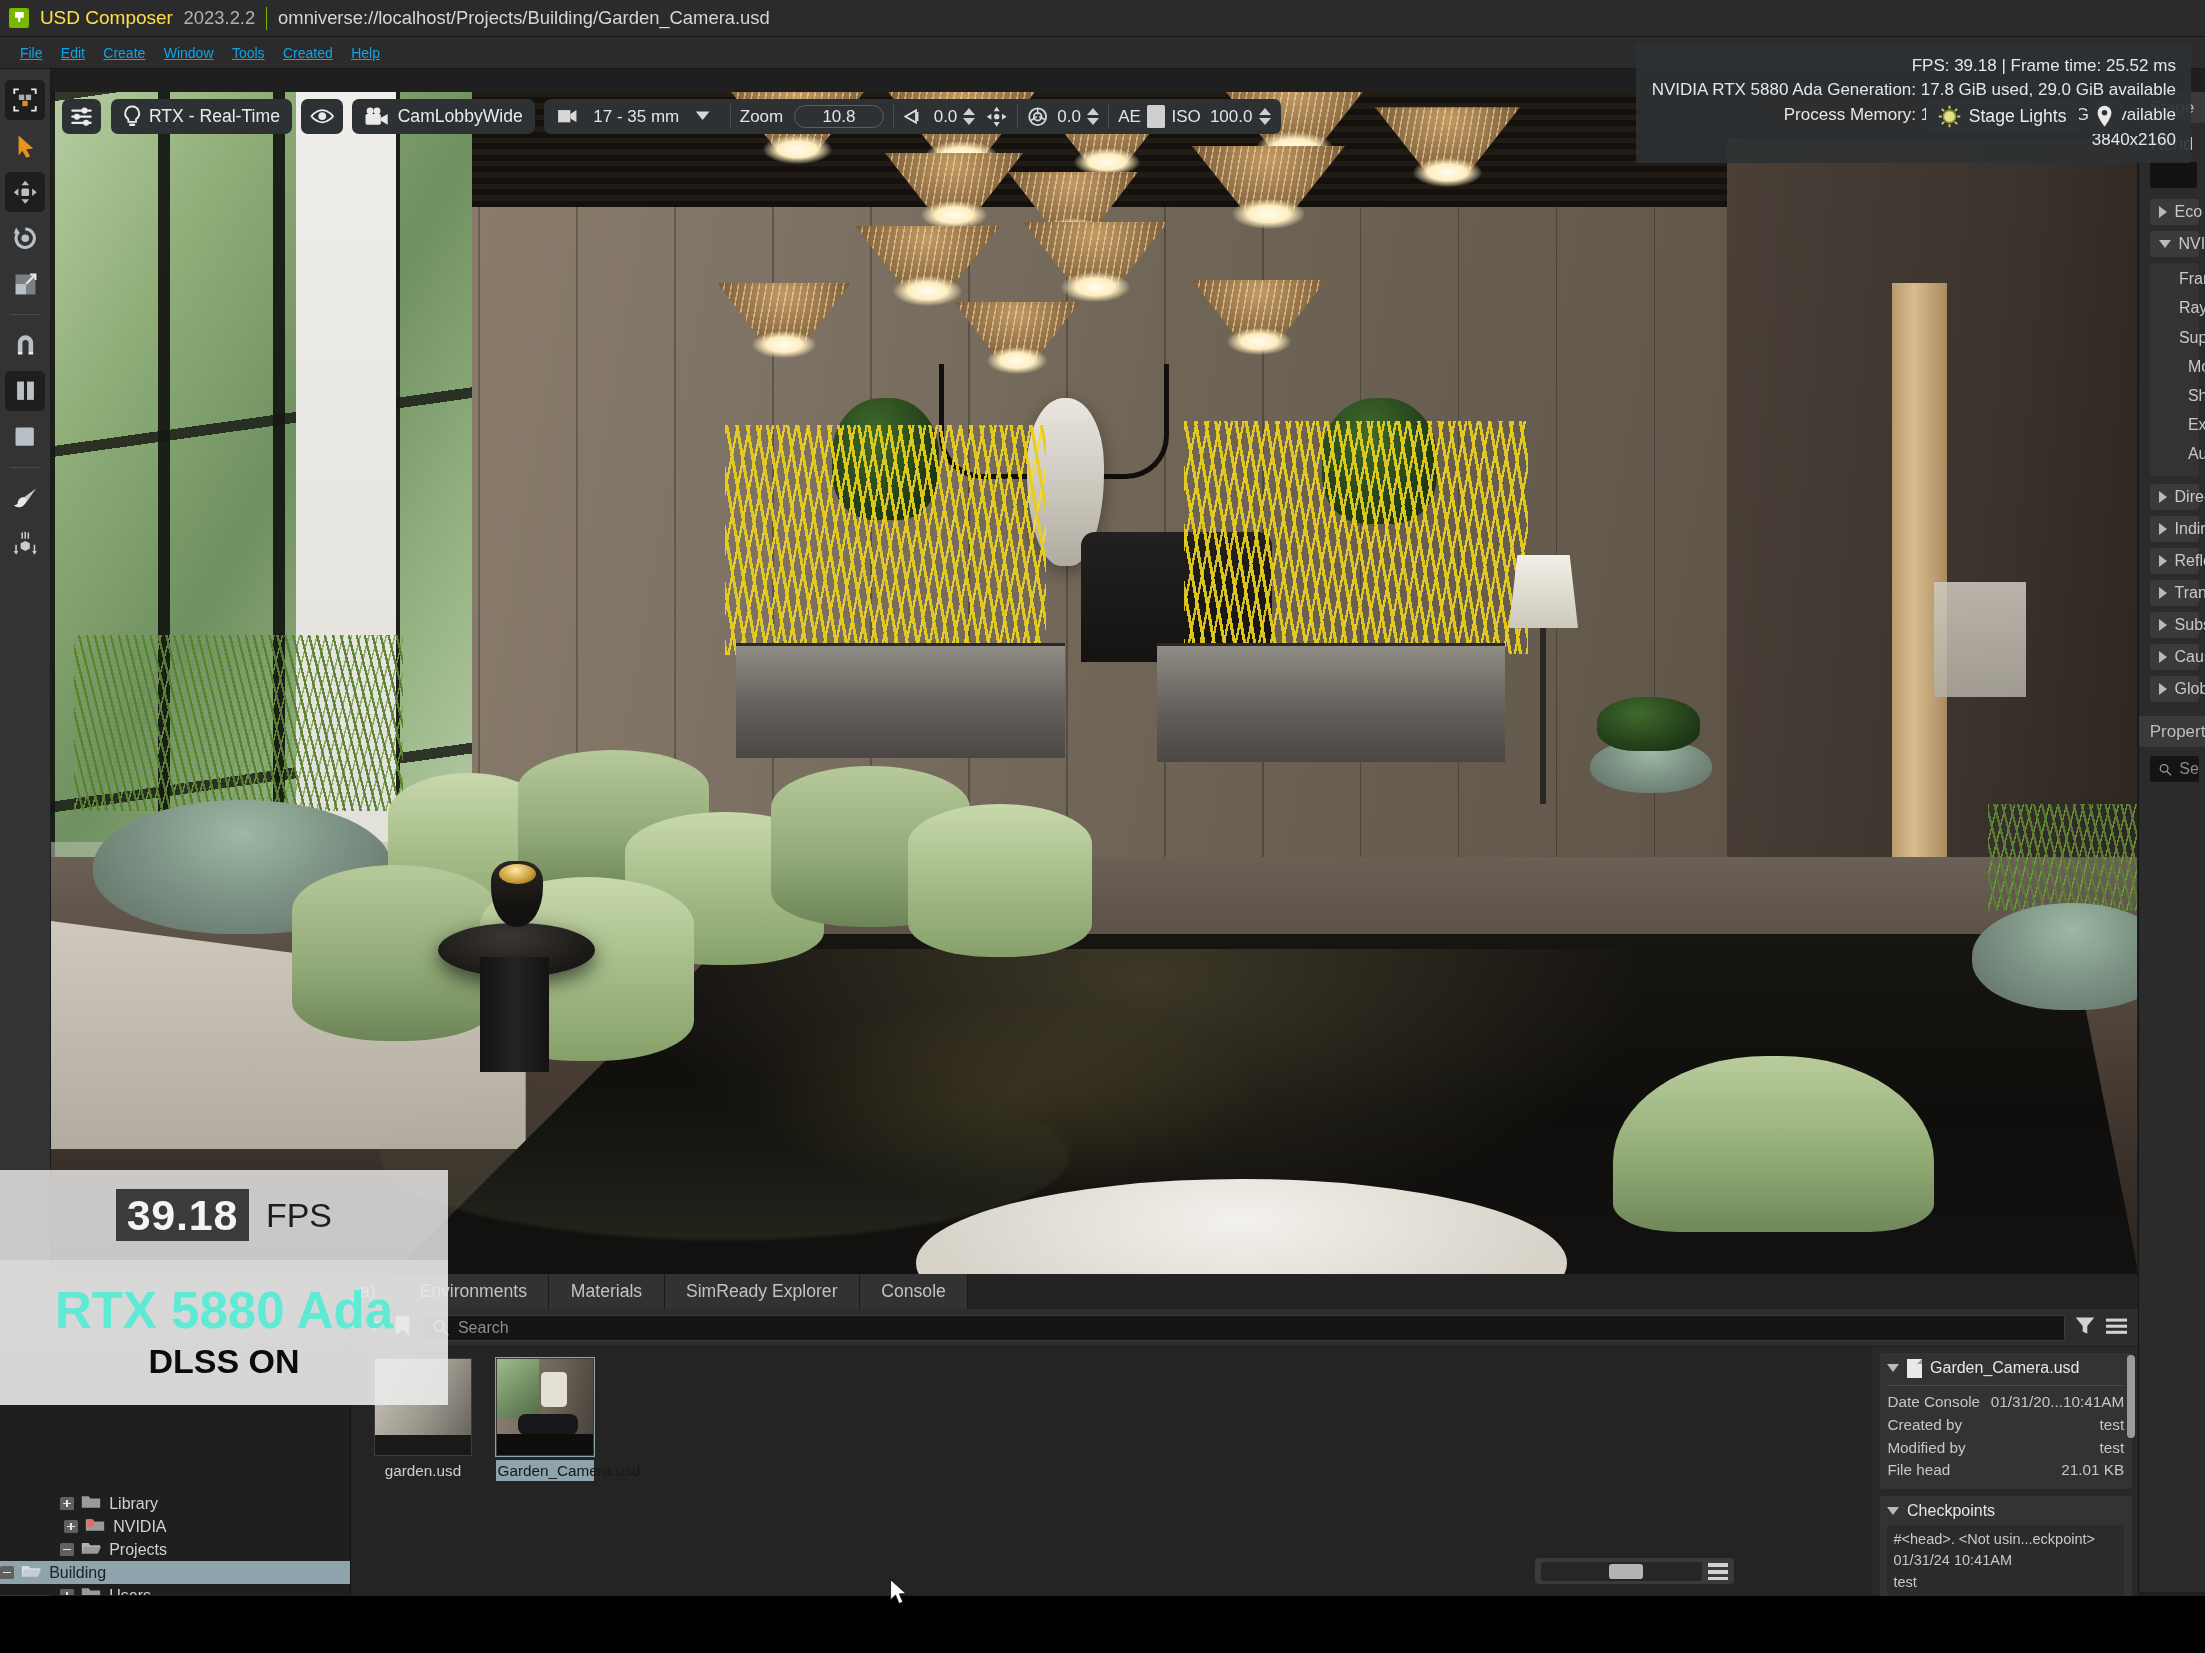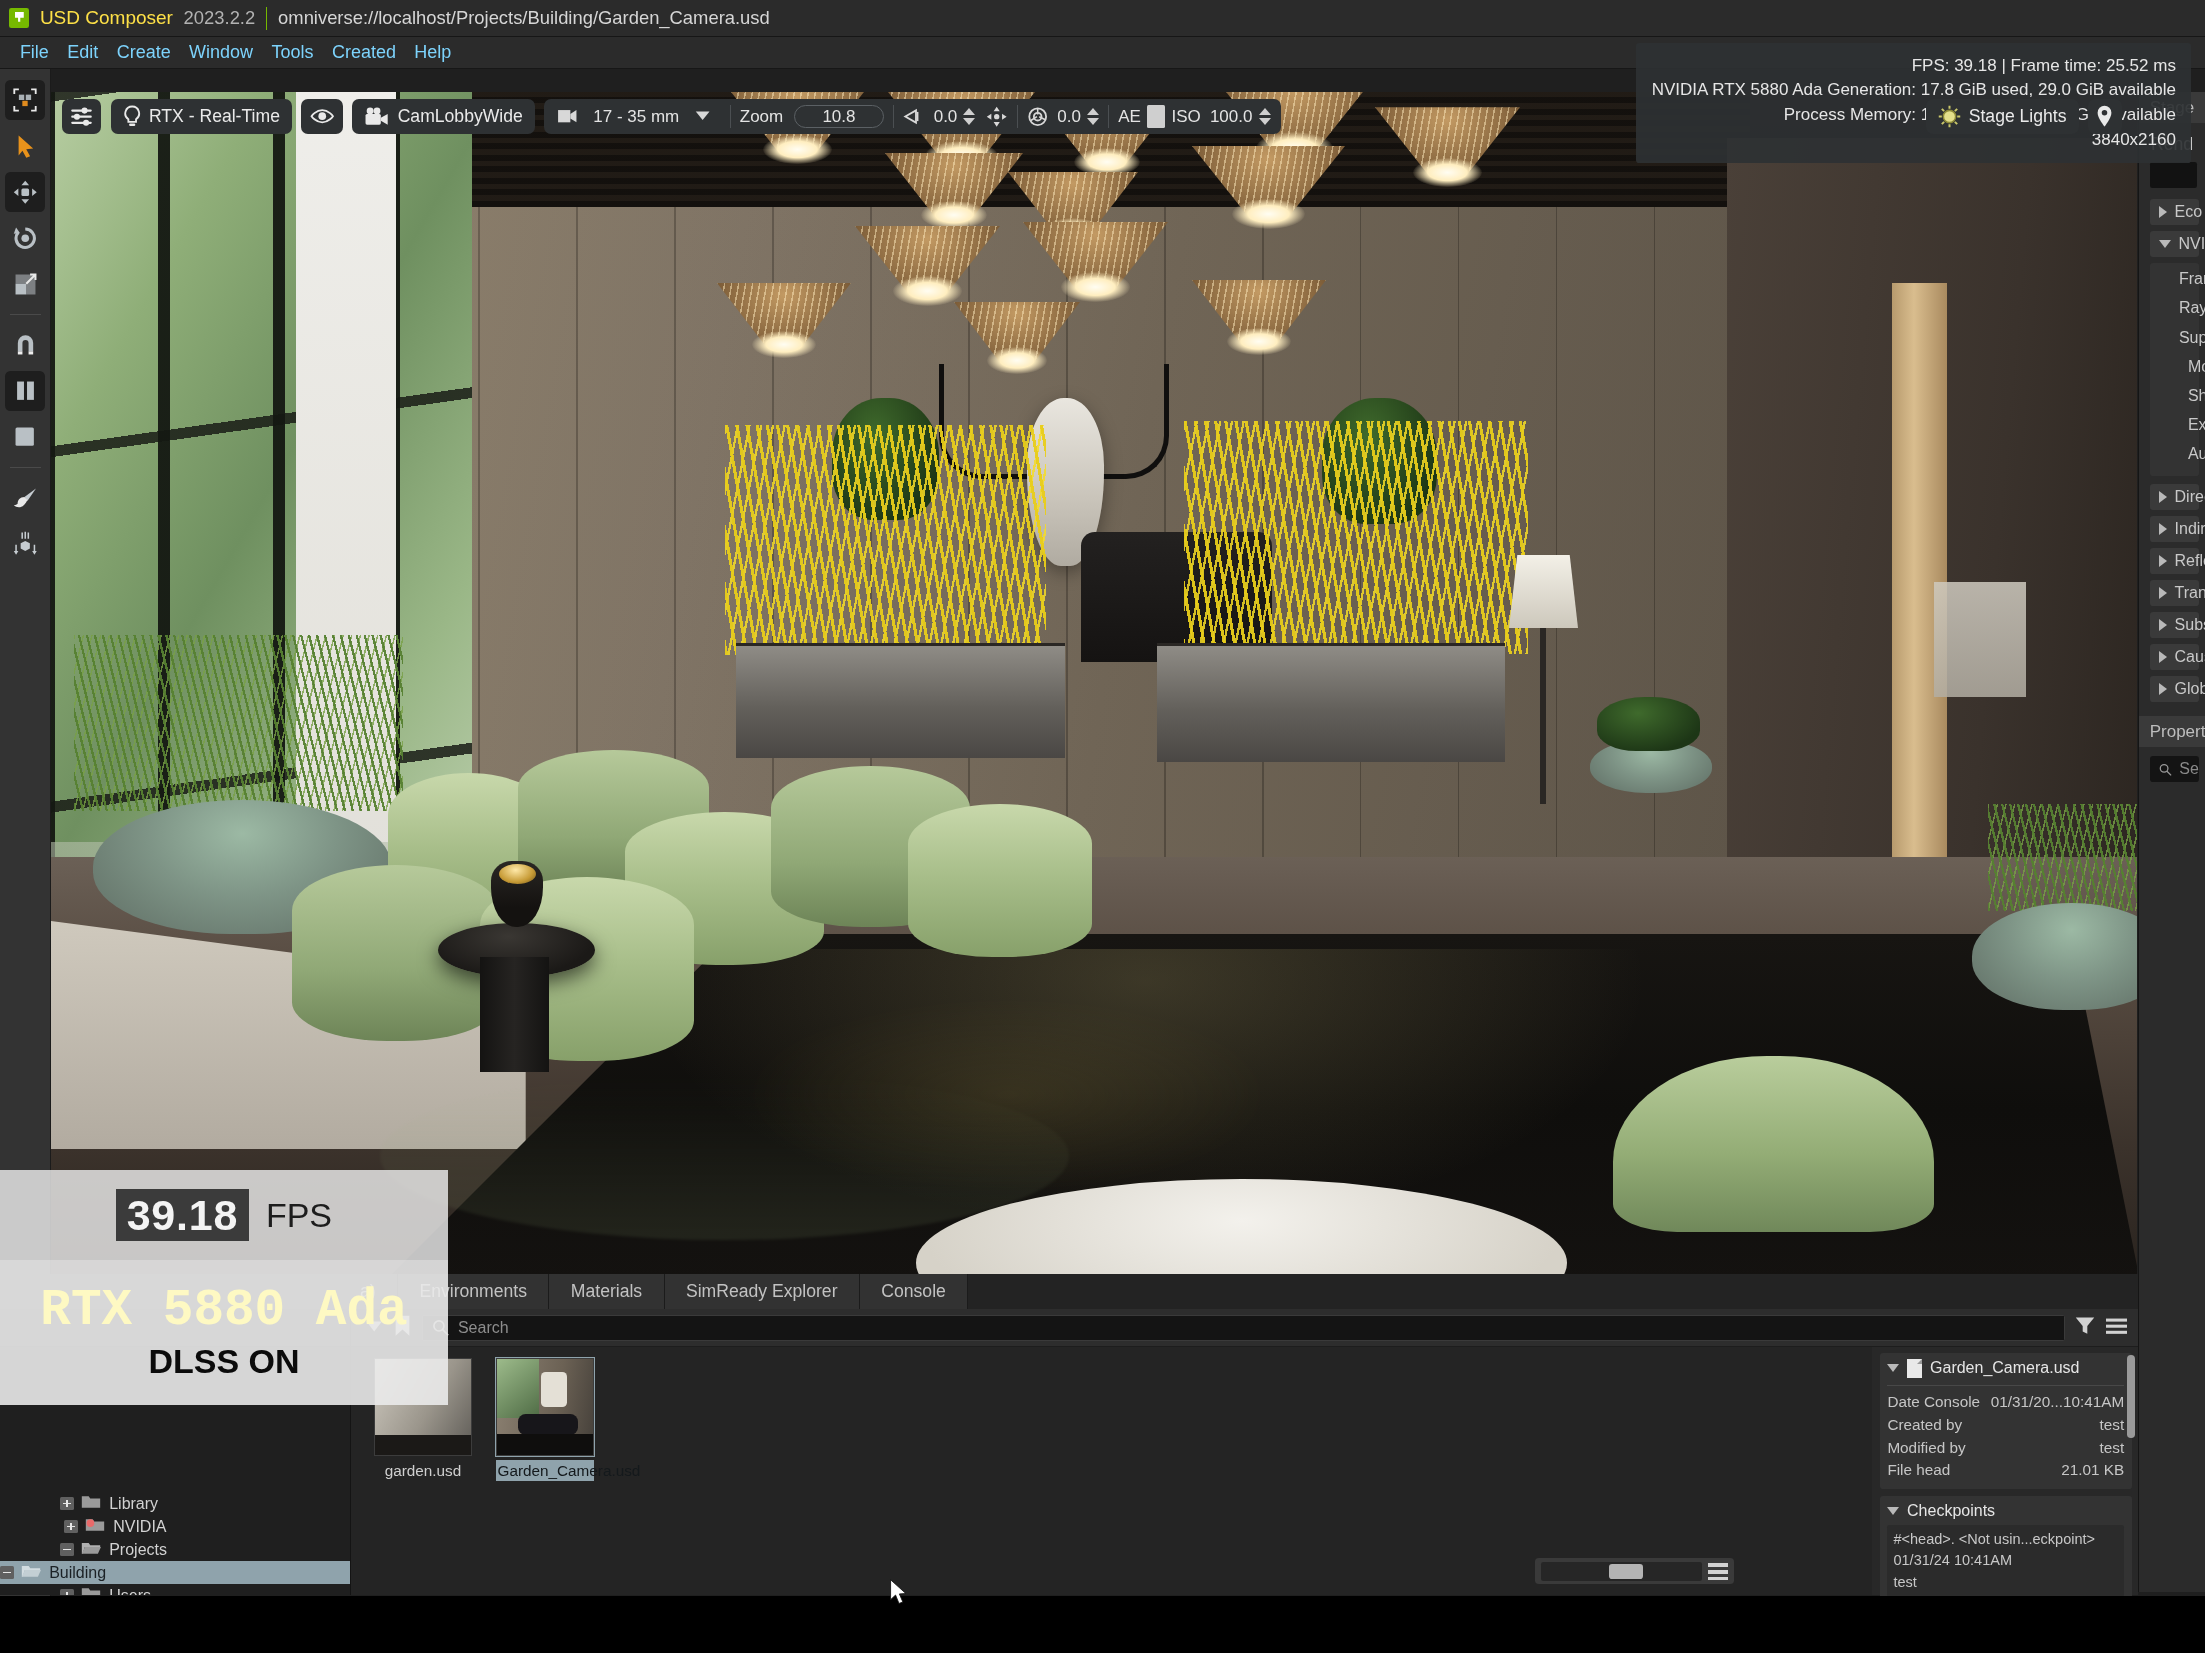--- a/index.html
+++ b/index.html
@@ -29,21 +29,21 @@
   .title-ver { color: #b2b2b2; font-size: 18.4px; }
   .title-sep { width: 1.5px; height: 23px; background: #76b900; }
   .title-path { color: #d6d6d6; font-size: 18.4px; }
 
   
   .menubar {
     position: absolute; left: 0; top: 37px; width: 2205px; height: 32px;
     background: #2b2b2b; display: flex; align-items: center; padding-left: 10.7px;
     border-bottom: 0.8px solid #171717;
   }
-  .menu-item { color: #7dd3fc; font-size: 18px; padding: 3.1px 9.2px; cursor: default; }
+  .menu-item { color: #0ea5e9; font-size: 14px; padding: 3.1px 9.2px; cursor: default; text-decoration: underline; }
 
   
   .lefttools {
     position: absolute; left: 0; top: 69px; width: 51px; height: 1584px;
     background: #333333; border-right: 0.8px solid #1b1b1b;
     padding-top: 10.7px; display: flex; flex-direction: column; align-items: center; gap: 6.1px;
   }
   .tool {
     width: 40px; height: 40px; border-radius: 5.4px; display: flex;
     align-items: center; justify-content: center; position: relative;
@@ -359,21 +359,21 @@
   .promo-fps-num {
     background:#3b3b3b; color:#f4f4f4; font-size:43px; font-weight:bold;
     padding: 1.5px 10.7px; letter-spacing:0.8px;
   }
   .promo-fps-lbl { color:#1d1d1d; font-size:34px; }
   .promo-bot {
     position:absolute; left:0; top:1260px; width:448px; height:145px;
     background: rgba(234,234,234,.90); z-index:60;
     display:flex; flex-direction:column; align-items:center; justify-content:center;
   }
-  .promo-gpu { color:#fef9c3; font-size:51px; font-weight:bold; line-height:1.05;font-family:Liberation Mono, monospace; }
+  .promo-gpu { color:#5eead4; font-size:51px; font-weight:bold; line-height:1.05; }
   .promo-dlss { color:#0b0b0b; font-size:34px; font-weight:bold; margin-top:4.6px; }
 
   
   .cursor { position:absolute; left:889px; top:1579px; z-index:90; }
 
   .bottombar { position:absolute; left:0; top:1596px; width:2205px; height:57px; background:#000; }
 </style>
 </head>
 <body>
 

